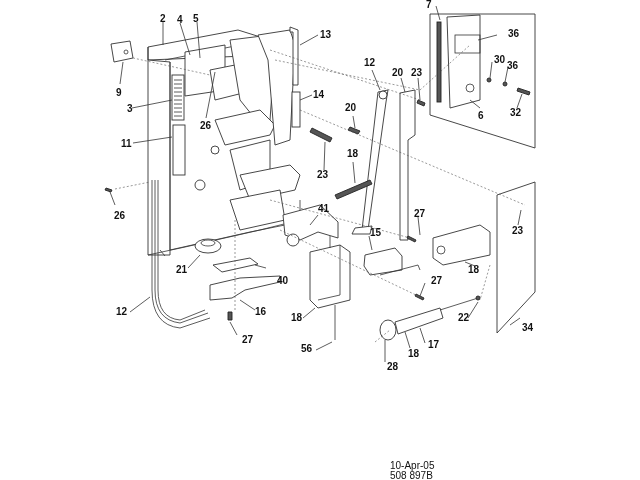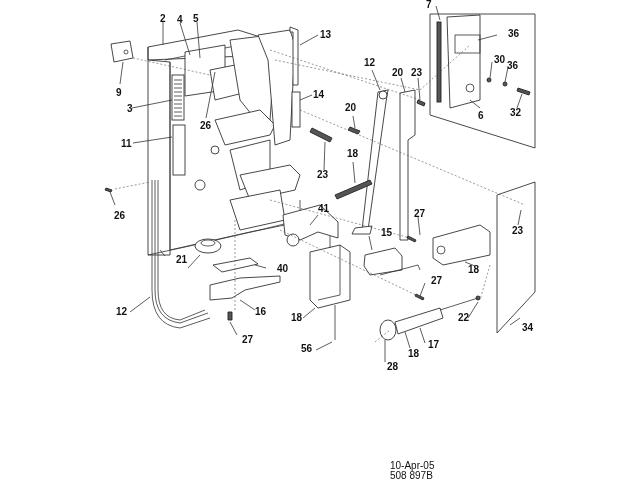--- a/index.html
+++ b/index.html
@@ -184,31 +184,31 @@
 <span class="callout" style="left:320px;top:30px">13</span>
 <span class="callout" style="left:313px;top:90px">14</span>
 <span class="callout" style="left:364px;top:58px">12</span>
 <span class="callout" style="left:392px;top:68px">20</span>
 <span class="callout" style="left:411px;top:68px">23</span>
 <span class="callout" style="left:345px;top:103px">20</span>
 <span class="callout" style="left:317px;top:170px">23</span>
 <span class="callout" style="left:347px;top:149px">18</span>
 <span class="callout" style="left:318px;top:204px">41</span>
 <span class="callout" style="left:414px;top:209px">27</span>
-<span class="callout" style="left:381px;top:228px">15</span>
+<span class="callout" style="left:370px;top:228px">15</span>
 <span class="callout" style="left:426px;top:0px">7</span>
 <span class="callout" style="left:508px;top:29px">36</span>
 <span class="callout" style="left:494px;top:55px">30</span>
 <span class="callout" style="left:507px;top:61px">36</span>
 <span class="callout" style="left:478px;top:111px">6</span>
 <span class="callout" style="left:510px;top:108px">32</span>
 <span class="callout" style="left:512px;top:226px">23</span>
 <span class="callout" style="left:468px;top:265px">18</span>
-<span class="callout" style="left:176px;top:255px">21</span>
-<span class="callout" style="left:277px;top:264px">40</span>
+<span class="callout" style="left:176px;top:265px">21</span>
+<span class="callout" style="left:277px;top:276px">40</span>
 <span class="callout" style="left:116px;top:307px">12</span>
 <span class="callout" style="left:255px;top:307px">16</span>
 <span class="callout" style="left:242px;top:335px">27</span>
 <span class="callout" style="left:291px;top:313px">18</span>
 <span class="callout" style="left:301px;top:344px">56</span>
 <span class="callout" style="left:431px;top:276px">27</span>
 <span class="callout" style="left:458px;top:313px">22</span>
 <span class="callout" style="left:428px;top:340px">17</span>
 <span class="callout" style="left:408px;top:349px">18</span>
 <span class="callout" style="left:387px;top:362px">28</span>

